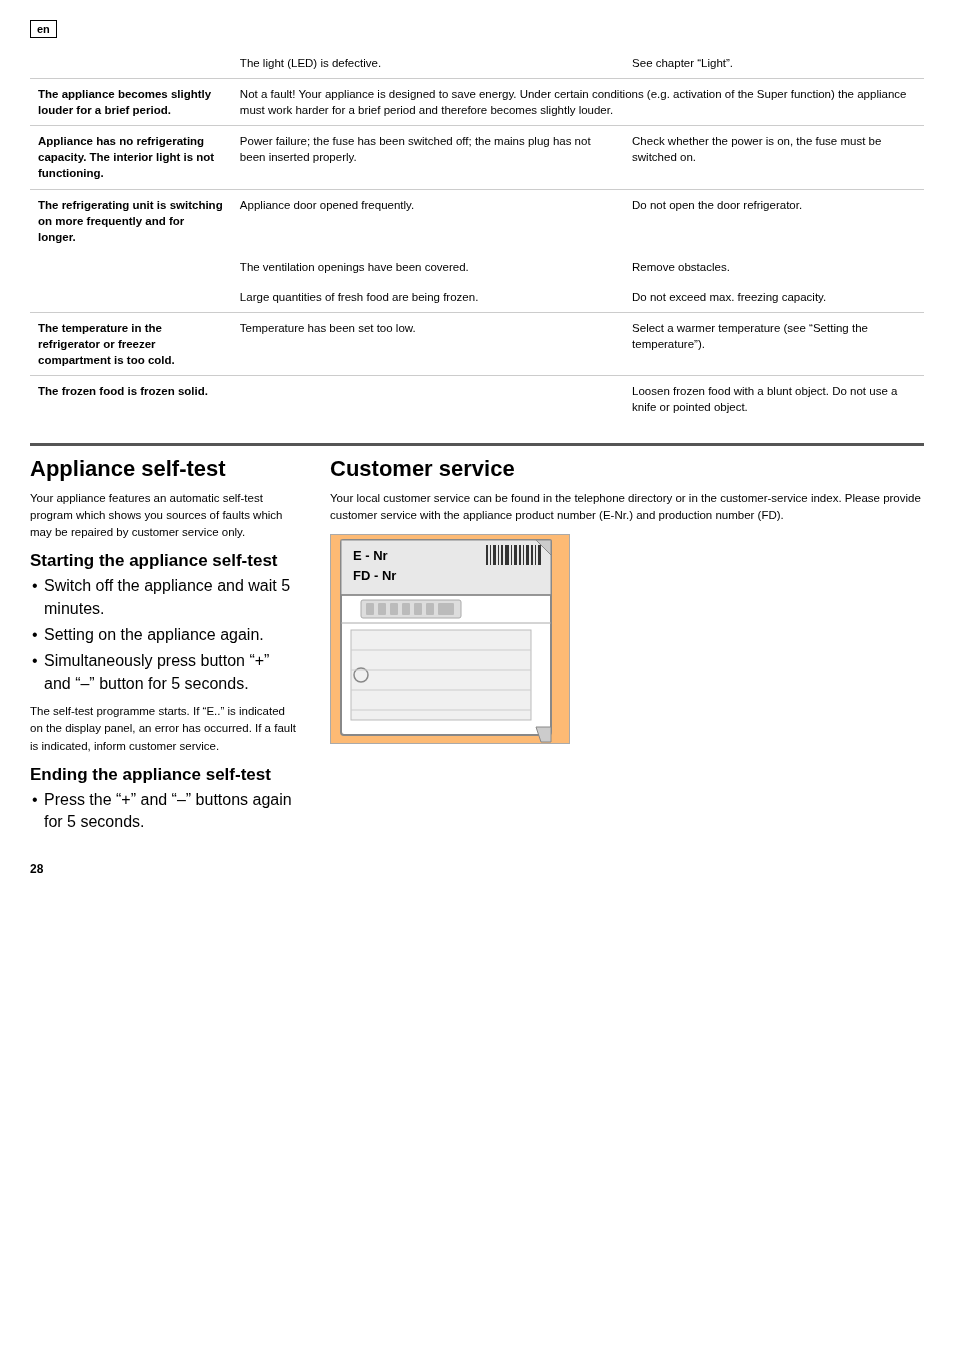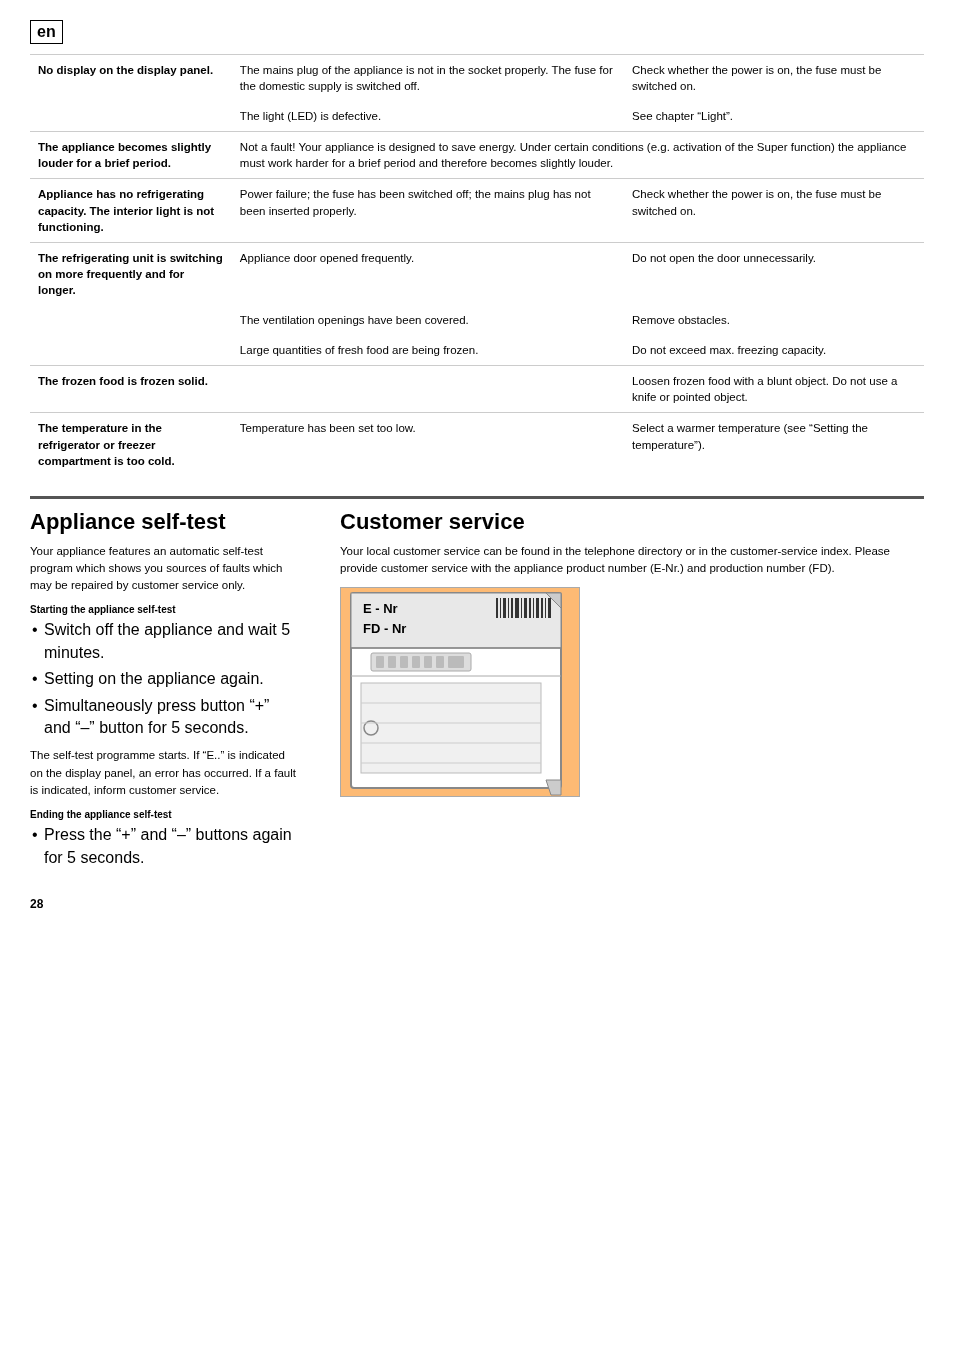--- a/index.html
+++ b/index.html
@@ -9,21 +9,21 @@
       background: #fff;
       color: #000;
       width: 954px;
       min-height: 1350px;
       padding: 20px 30px;
     }
     .lang-badge {
       display: inline-block;
       border: 1px solid #000;
       padding: 2px 6px;
-      font-size: 16px;
+      font-size: 11px;
       font-weight: bold;
       margin-bottom: 10px;
     }
     
     .trouble-table {
       width: 100%;
       border-collapse: collapse;
       margin-bottom: 20px;
     }
     .trouble-table td {
@@ -42,21 +42,21 @@
     }
     .trouble-table .col-remedy {
       width: 260px;
     }
     .trouble-table tr.no-top-border td {
       border-top: none;
     }
     
     .bottom-section {
       display: flex;
-      gap: 40px;
+      gap: 30px;
       margin-top: 2px;
     }
     .col-left {
       width: 270px;
       flex-shrink: 0;
     }
     .col-right {
       flex: 1;
     }
     h2.section-title {
@@ -64,21 +64,21 @@
       font-weight: bold;
       margin-bottom: 8px;
       font-family: Arial, Helvetica, sans-serif;
     }
     .section-body {
       font-size: 11.5px;
       line-height: 1.5;
       margin-bottom: 10px;
     }
     .sub-heading {
-      font-size: 10px;
+      font-size: 17px;
       font-weight: bold;
       margin-bottom: 4px;
       margin-top: 10px;
     }
     ul.bullet-list {
       list-style: none;
       padding: 0;
       margin: 0 0 8px 0;
     }
     ul.bullet-list li {
@@ -119,25 +119,20 @@
 
 
 
 
 <div class="lang-badge">en</div>
 
 
 <table class="trouble-table">
   <tbody>
 
-    <tr>
-      <td class="col-problem">No display on the display panel.</td>
-      <td class="col-cause">The mains plug of the appliance is not in the socket properly. The fuse for the domestic supply is switched off.</td>
-      <td class="col-remedy">Check whether the power is on, the fuse must be switched on.</td>
-    </tr>
 
 
     <tr class="no-top-border">
       <td class="col-problem"></td>
       <td class="col-cause">The light (LED) is defective.</td>
       <td class="col-remedy">See chapter “Light”.</td>
     </tr>
 
     <tr>
       <td class="col-problem">The appliance becomes slightly louder for a brief period.</td>
@@ -146,45 +141,45 @@
 
     <tr>
       <td class="col-problem">Appliance has no refrigerating capacity. The interior light is not functioning.</td>
       <td class="col-cause">Power failure; the fuse has been switched off; the mains plug has not been inserted properly.</td>
       <td class="col-remedy">Check whether the power is on, the fuse must be switched on.</td>
     </tr>
 
     <tr>
       <td class="col-problem">The refrigerating unit is switching on more frequently and for longer.</td>
       <td class="col-cause">Appliance door opened frequently.</td>
-      <td class="col-remedy">Do not open the door unnecessarily.</td>
+      <td class="col-remedy">Do not open the door refrigerator.</td>
     </tr>
 
     <tr class="no-top-border">
       <td class="col-problem"></td>
       <td class="col-cause">The ventilation openings have been covered.</td>
       <td class="col-remedy">Remove obstacles.</td>
     </tr>
 
     <tr class="no-top-border">
       <td class="col-problem"></td>
       <td class="col-cause">Large quantities of fresh food are being frozen.</td>
       <td class="col-remedy">Do not exceed max. freezing capacity.</td>
     </tr>
 
     <tr>
+      <td class="col-problem">The temperature in the refrigerator or freezer compartment is too cold.</td>
+      <td class="col-cause">Temperature has been set too low.</td>
+      <td class="col-remedy">Select a warmer temperature (see “Setting the temperature”).</td>
+    </tr>
+
+    <tr>
       <td class="col-problem">The frozen food is frozen solid.</td>
       <td class="col-cause"></td>
       <td class="col-remedy">Loosen frozen food with a blunt object. Do not use a knife or pointed object.</td>
-    </tr>
-
-    <tr>
-      <td class="col-problem">The temperature in the refrigerator or freezer compartment is too cold.</td>
-      <td class="col-cause">Temperature has been set too low.</td>
-      <td class="col-remedy">Select a warmer temperature (see “Setting the temperature”).</td>
     </tr>
   </tbody>
 </table>
 
 <hr class="divider-line">
 
 
 <div class="bottom-section">
 
   <div class="col-left">

